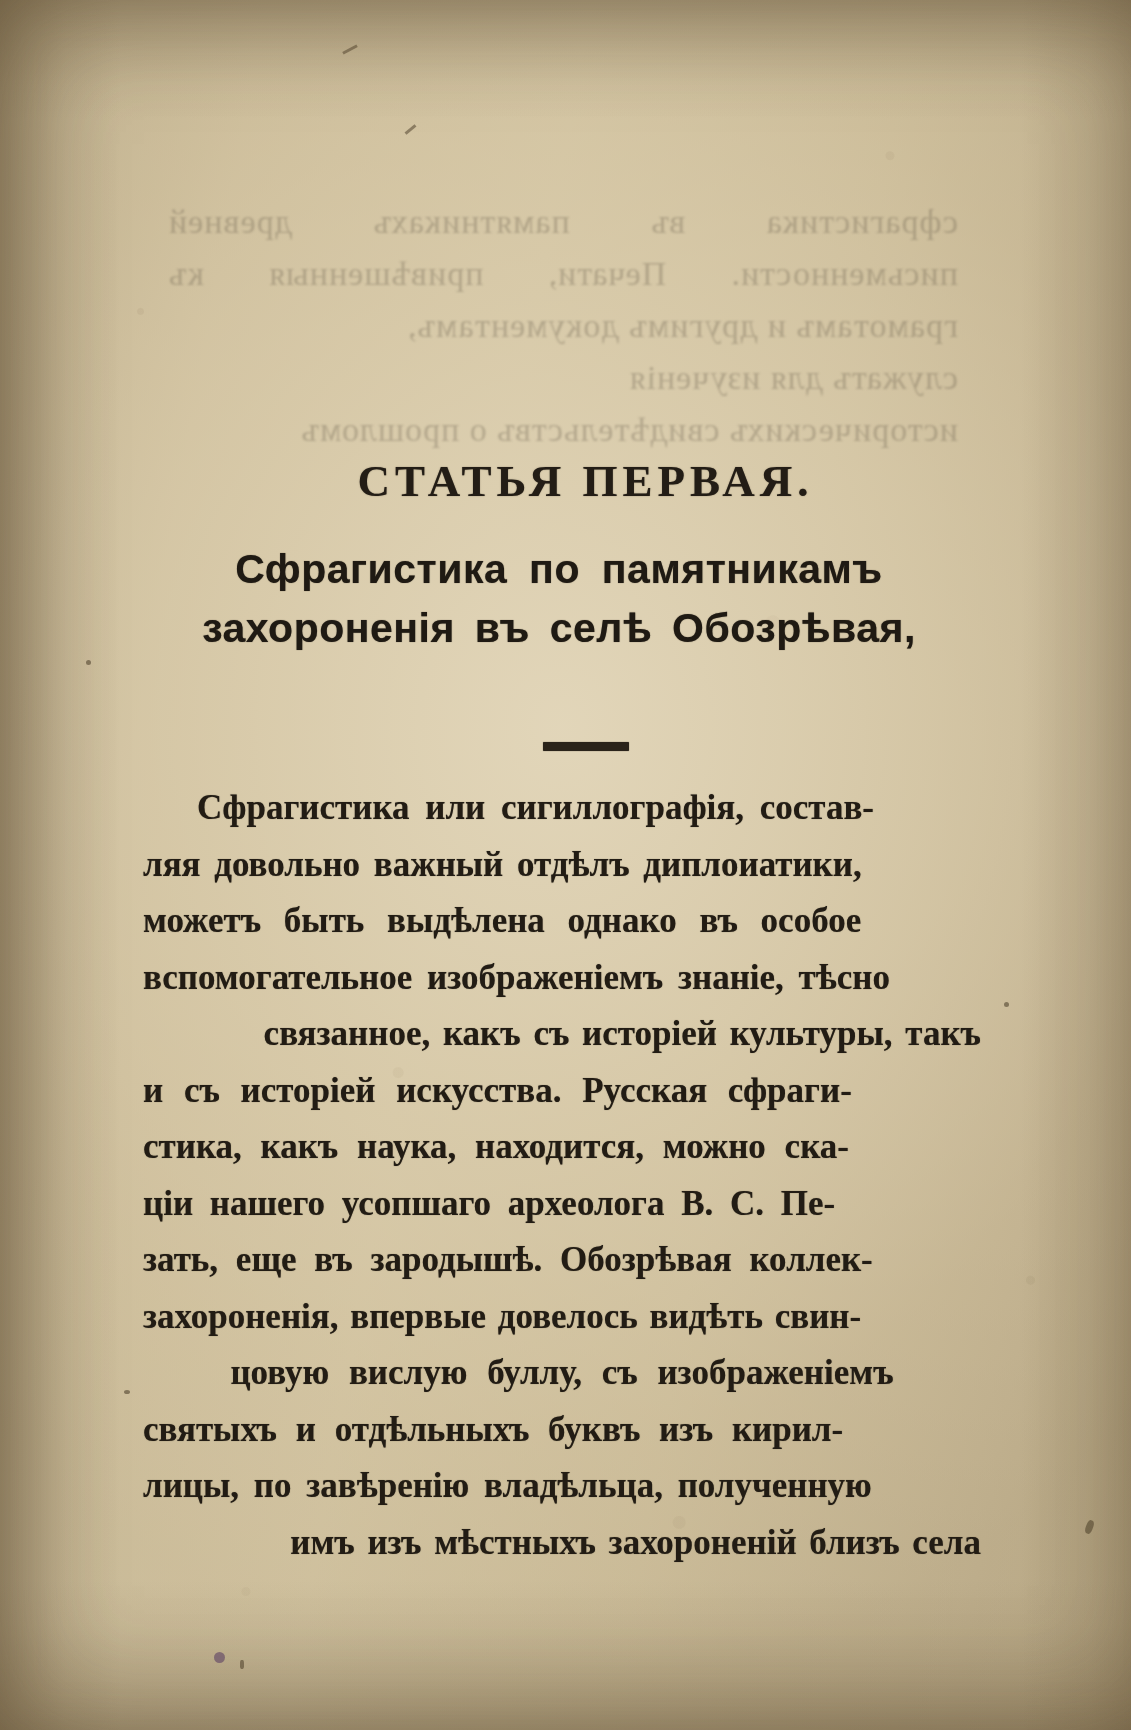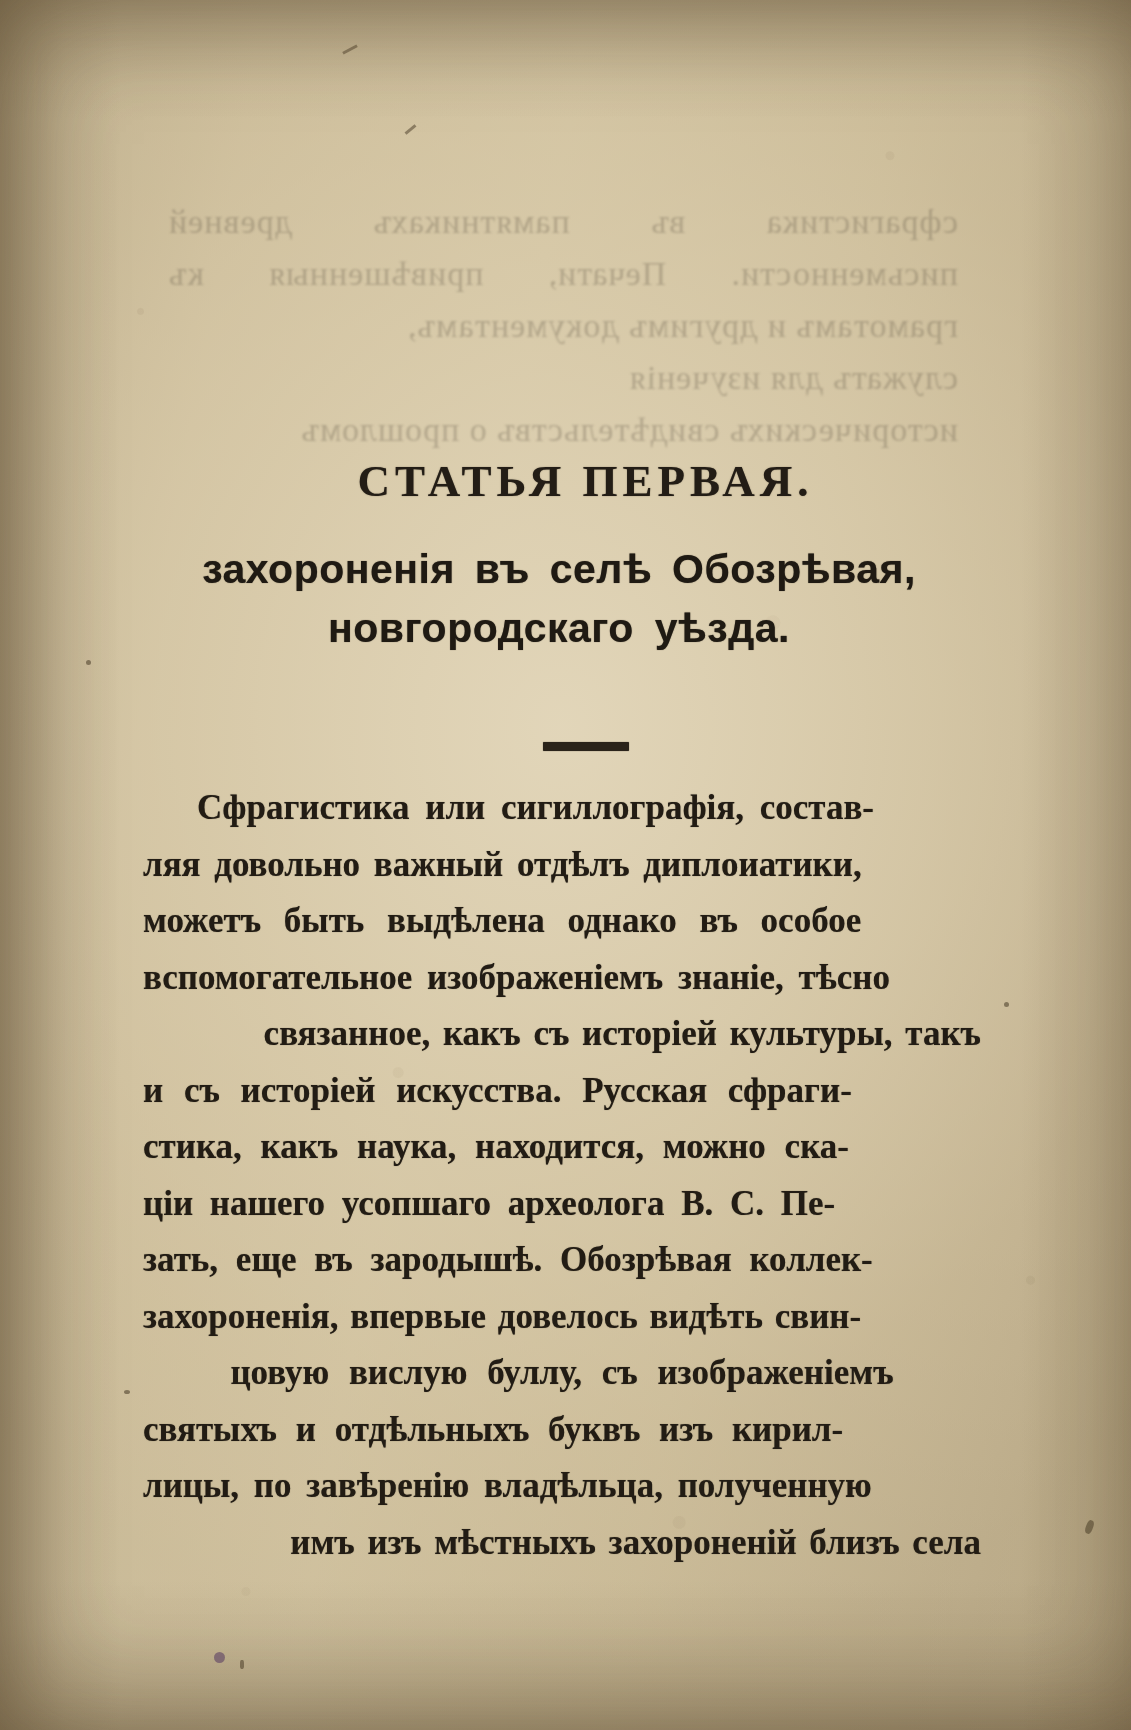--- a/index.html
+++ b/index.html
@@ -214,22 +214,22 @@
     <span class="bl">грамотамъ и другимъ документамъ,</span>
     <span class="bl short">служатъ для изученія</span>
     <span class="bl">историческихъ свидѣтельствъ о прошломъ</span>
   </div>
 
   <div class="content">
 
     <div class="article-label">СТАТЬЯ ПЕРВАЯ.</div>
 
     <div class="headline">
+      <span class="hl-line l1">Сфрагистика по памятникамъ</span>
       <span class="hl-line l2">захороненія въ селѣ Обозрѣвая,</span>
-      <span class="hl-line l3">новгородскаго уѣзда.</span>
     </div>
 
     <div class="rule"></div>
 
     <div class="body-text">
       <span class="ln indent ws1">Сфрагистика или сигиллографія, состав-</span>
       <span class="ln ws2">ляя довольно важный отдѣлъ диплоиатики,</span>
       <span class="ln ws3">можетъ быть выдѣлена однако въ особое</span>
       <span class="ln ws4">вспомогательное изображеніемъ знаніе, тѣсно</span>
       <span class="ln ws5">связанное, какъ съ исторіей культуры, такъ</span>

